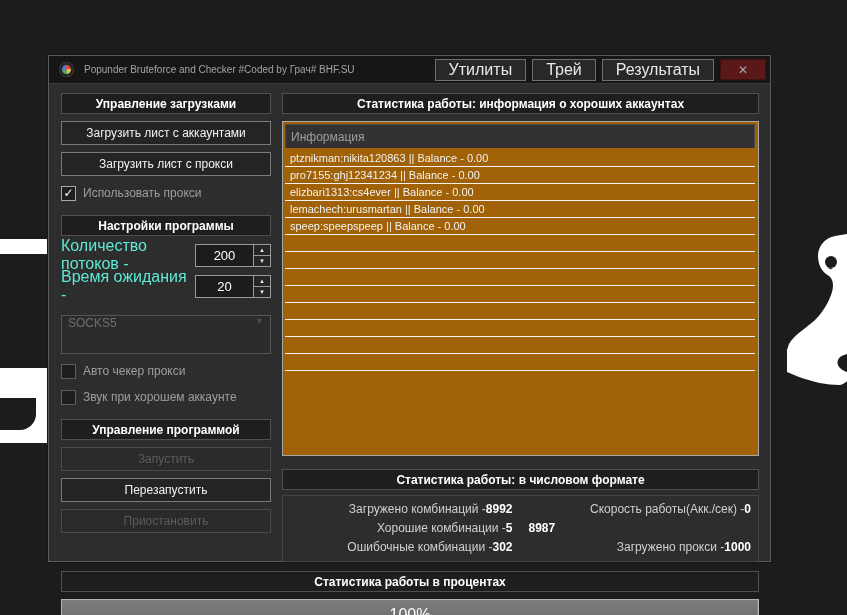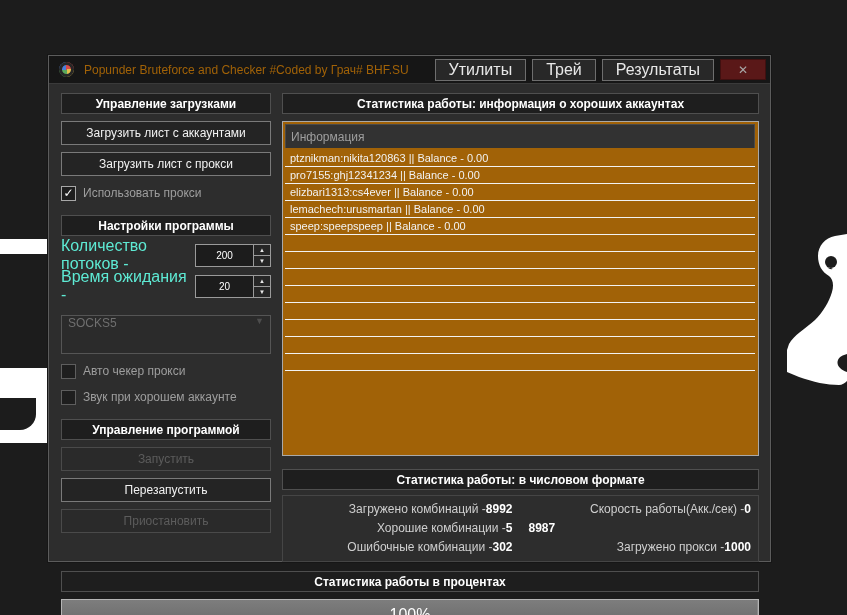--- a/index.html
+++ b/index.html
@@ -28,21 +28,21 @@
   .titlebar {
     height:28px; background:#161616; display:flex; align-items:center;
     padding:0 4px 0 10px; border-bottom:1px solid #3a3a3a;
   }
   .app-icon {
     width:15px; height:15px; border-radius:50%;
     background:conic-gradient(#d84b4b 0 25%, #e3c04b 25% 50%, #59a85c 50% 75%, #4b7fd8 75% 100%);
     box-shadow:inset 0 0 0 3px #262626;
     margin-right:10px; flex:0 0 auto;
   }
-  .title-text { font-size:12px; color:#a16207; flex:1 1 auto; white-space:nowrap; }
+  .title-text { font-size:10px; color:#a3a3a3; flex:1 1 auto; white-space:nowrap; }
   .tb-buttons { display:flex; gap:6px; align-items:center; }
   .tb-btn {
     height:22px; padding:0 13px; background:#282828; border:1px solid #6e6e6e;
     color:#e8e8e8; font-size:16px; display:flex; align-items:center; cursor:default;
   }
   .tb-close {
     height:21px; width:46px; background:#5a1818; border:1px solid #401010;
     color:#a8a8a8; font-size:12px; display:flex; align-items:center; justify-content:center;
   }
 
@@ -72,21 +72,21 @@
   }
   .checkbox.unchecked { border-color:#5e5e5e; color:transparent; }
   .check-label { font-size:12px; color:#9e9e9e; }
 
   .setting-row { display:flex; align-items:center; margin-top:7px; height:24px; }
   .setting-label { flex:1 1 auto; font-size:16px; color:#5eead4; }
   .spinner {
     width:76px; height:23px; background:#1c1c1c; border:1px solid #9a9a9a;
     display:flex; flex:0 0 auto;
   }
-  .spin-value { flex:1 1 auto; display:flex; align-items:center; justify-content:center; font-size:10px; color:#fff; }
+  .spin-value { flex:1 1 auto; display:flex; align-items:center; justify-content:center; font-size:13px; color:#fff; }
   .spin-btns { width:17px; border-left:1px solid #9a9a9a; display:flex; flex-direction:column; }
   .spin-up,.spin-down { flex:1; display:flex; align-items:center; justify-content:center; font-size:6px; color:#e8e8e8; background:#262626; }
   .spin-up { border-bottom:1px solid #9a9a9a; }
 
   .dropdown {
     margin-top:17px; height:39px; background:#2b2b2b; border:1px solid #555;
     display:flex; align-items:flex-start; padding:0 6px; font-size:12px; color:#6f6f6f;
   }
   .dropdown .dd-text { flex:1 1 auto; }
   .dd-arrow { font-size:9px; color:#4d4d4d; }

